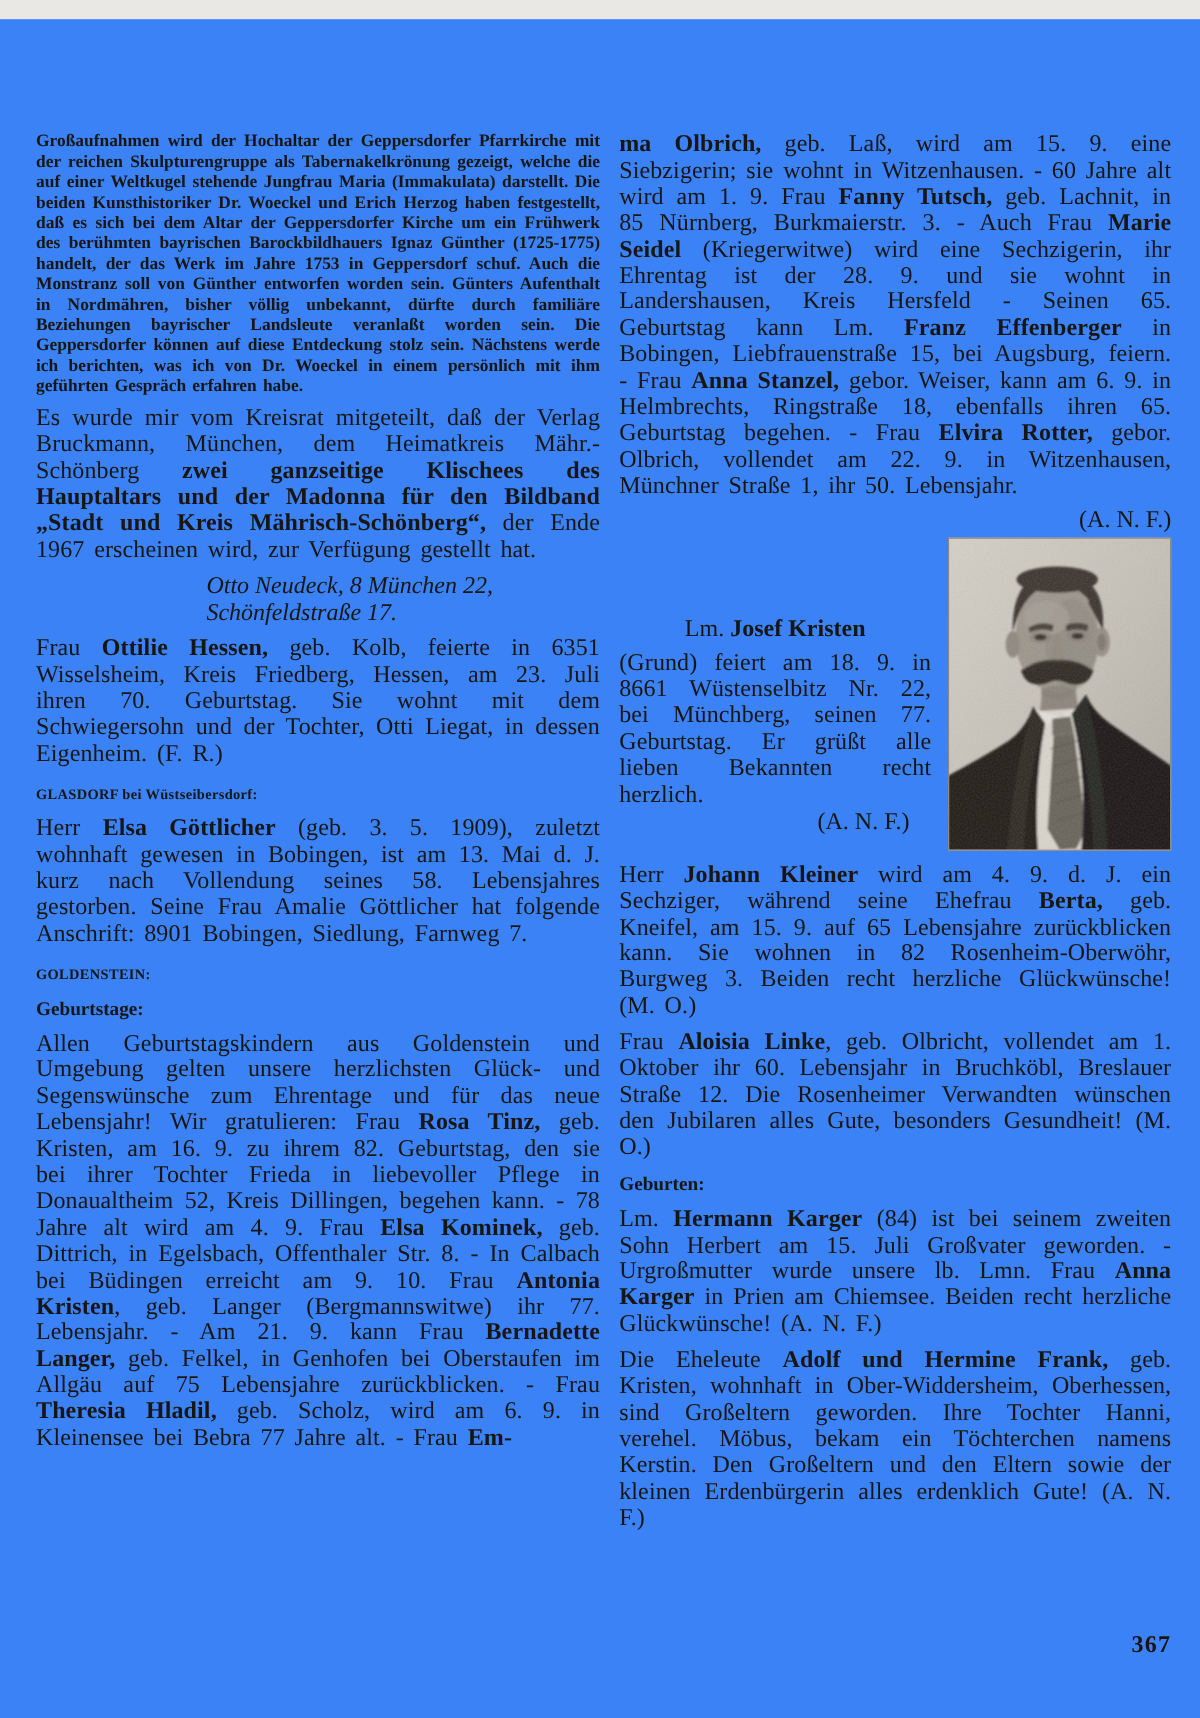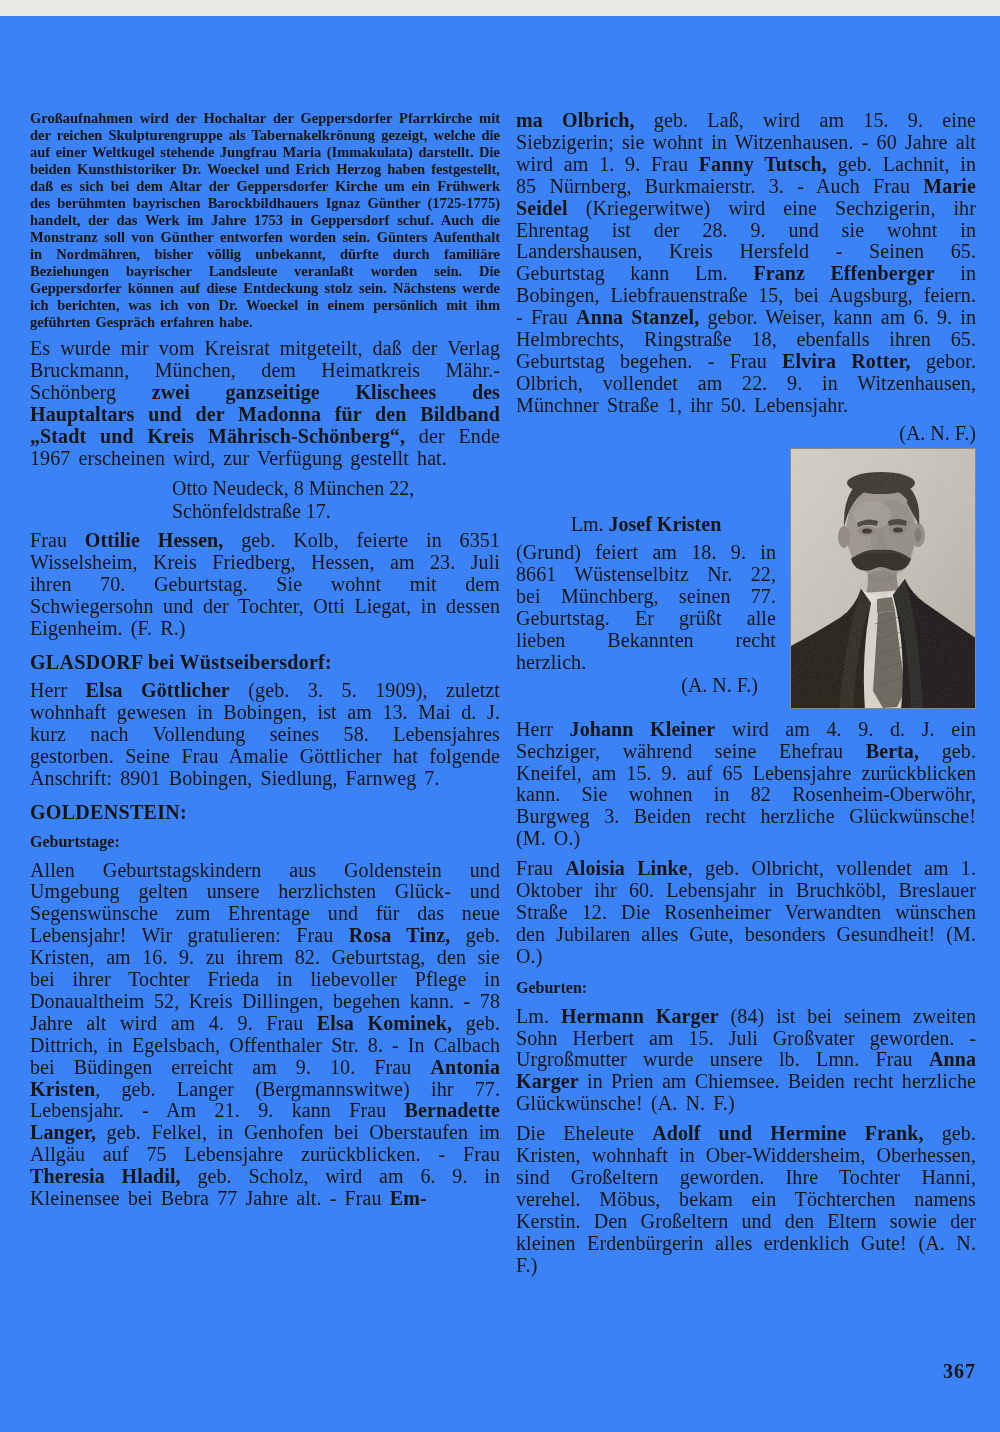--- a/index.html
+++ b/index.html
@@ -28,24 +28,25 @@
     font-size:14.5px; line-height:17px;
     font-weight:700;
     text-align:justify;
     word-spacing:1.5px;
     margin:0 0 7px 0;
   }
 
   .address {
     font-size:20px; line-height:22.5px;
     margin:0 0 8px 142px;
+    font-style:italic;
   }
 
   .heading {
-    font-size:20px; font-weight:700; letter-spacing:0.3px;
+    font-size:12px; font-weight:700; letter-spacing:0.3px;
     margin:10px 0 6px 0; line-height:24px;
   }
   .subheading {
     font-size:16px; font-weight:700;
     margin:2px 0 6px 0; line-height:24px;
   }
 
   .credit-line {
     font-size:20px; line-height:22px;
     text-align:right;

